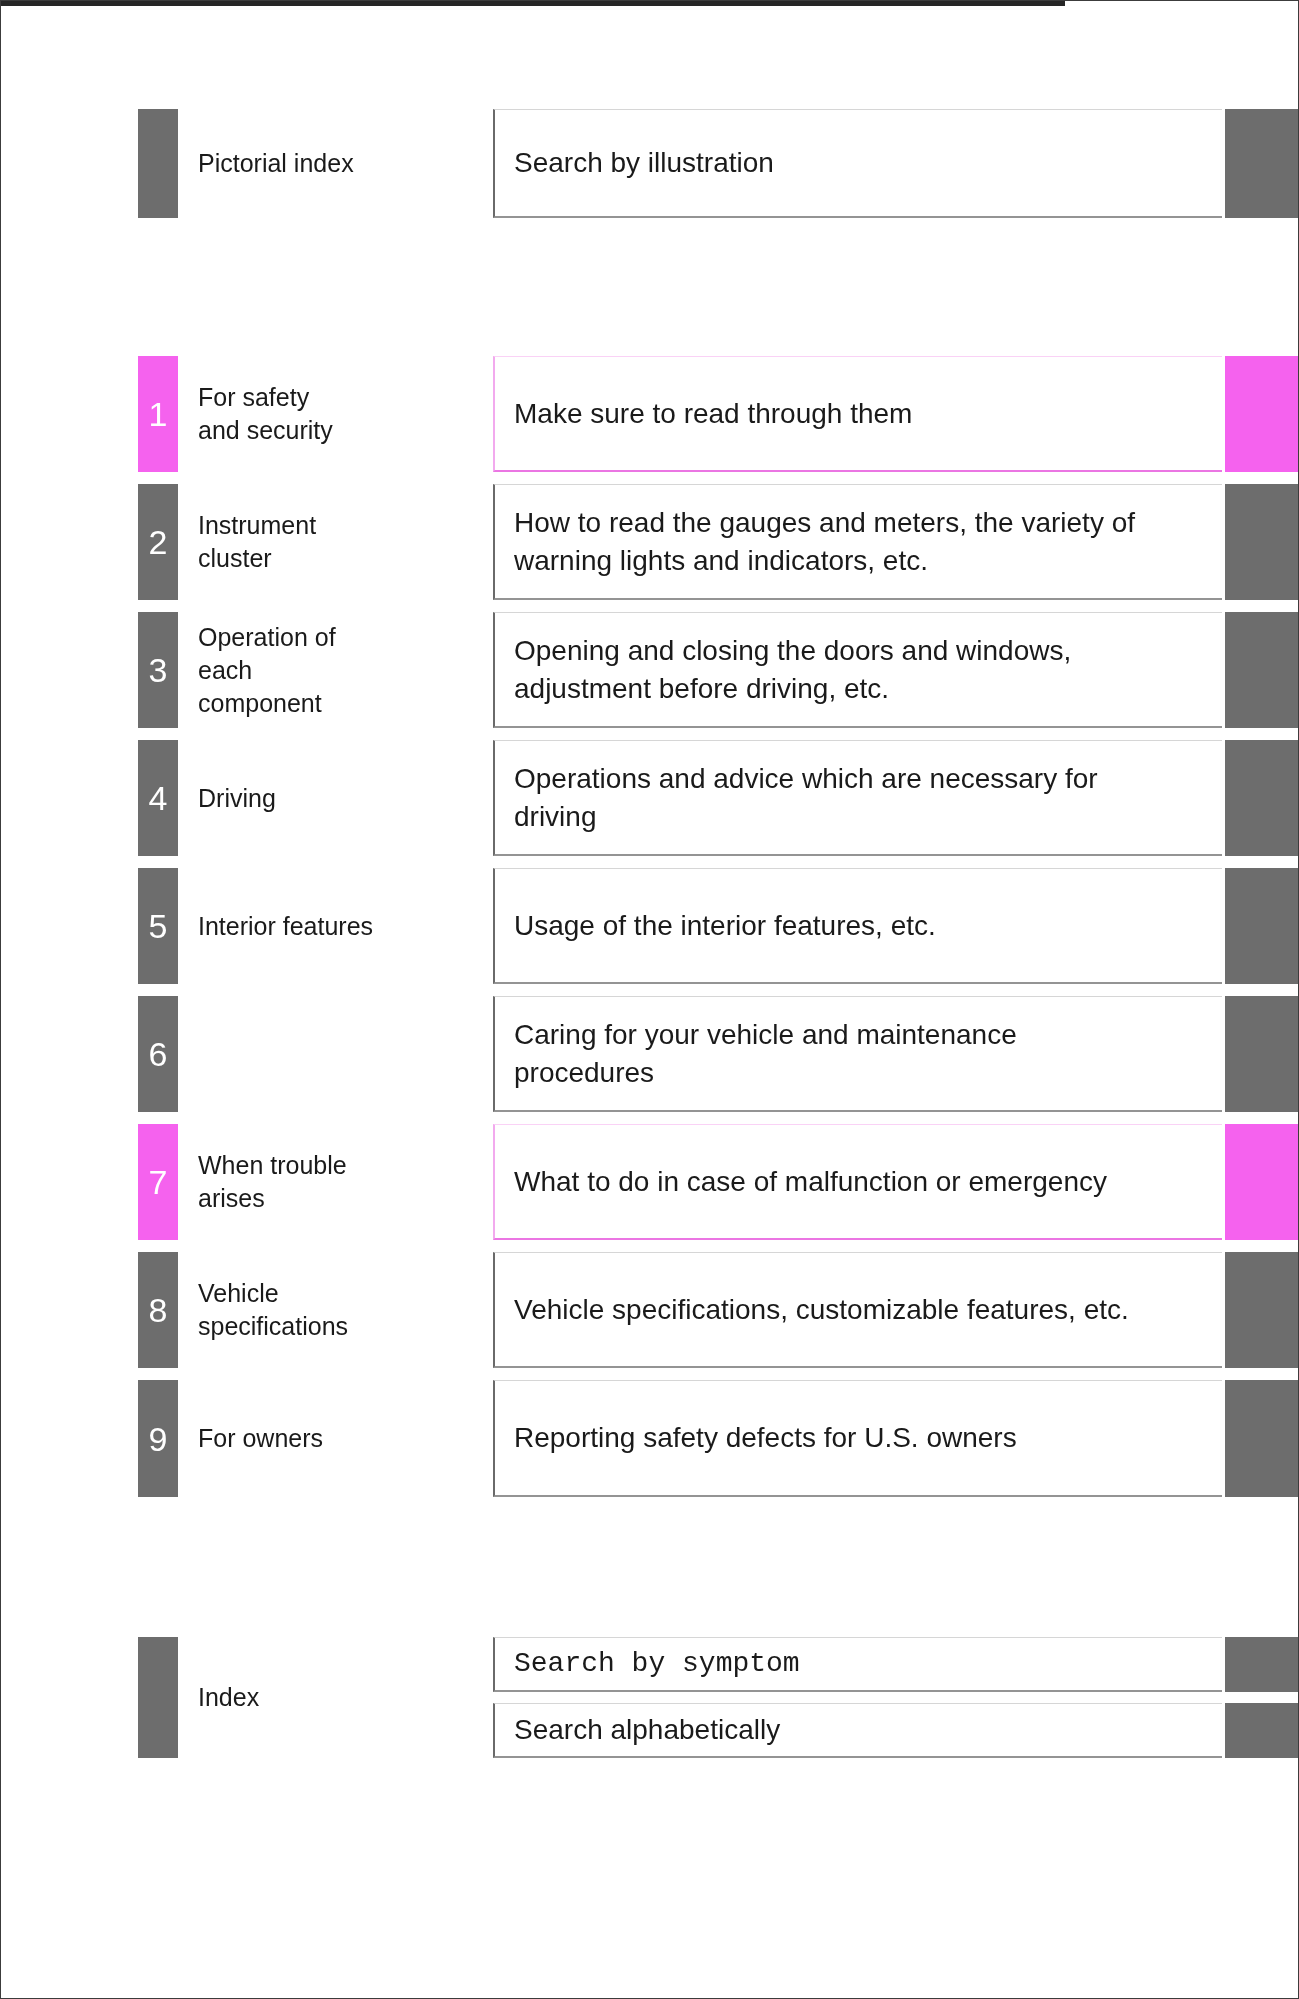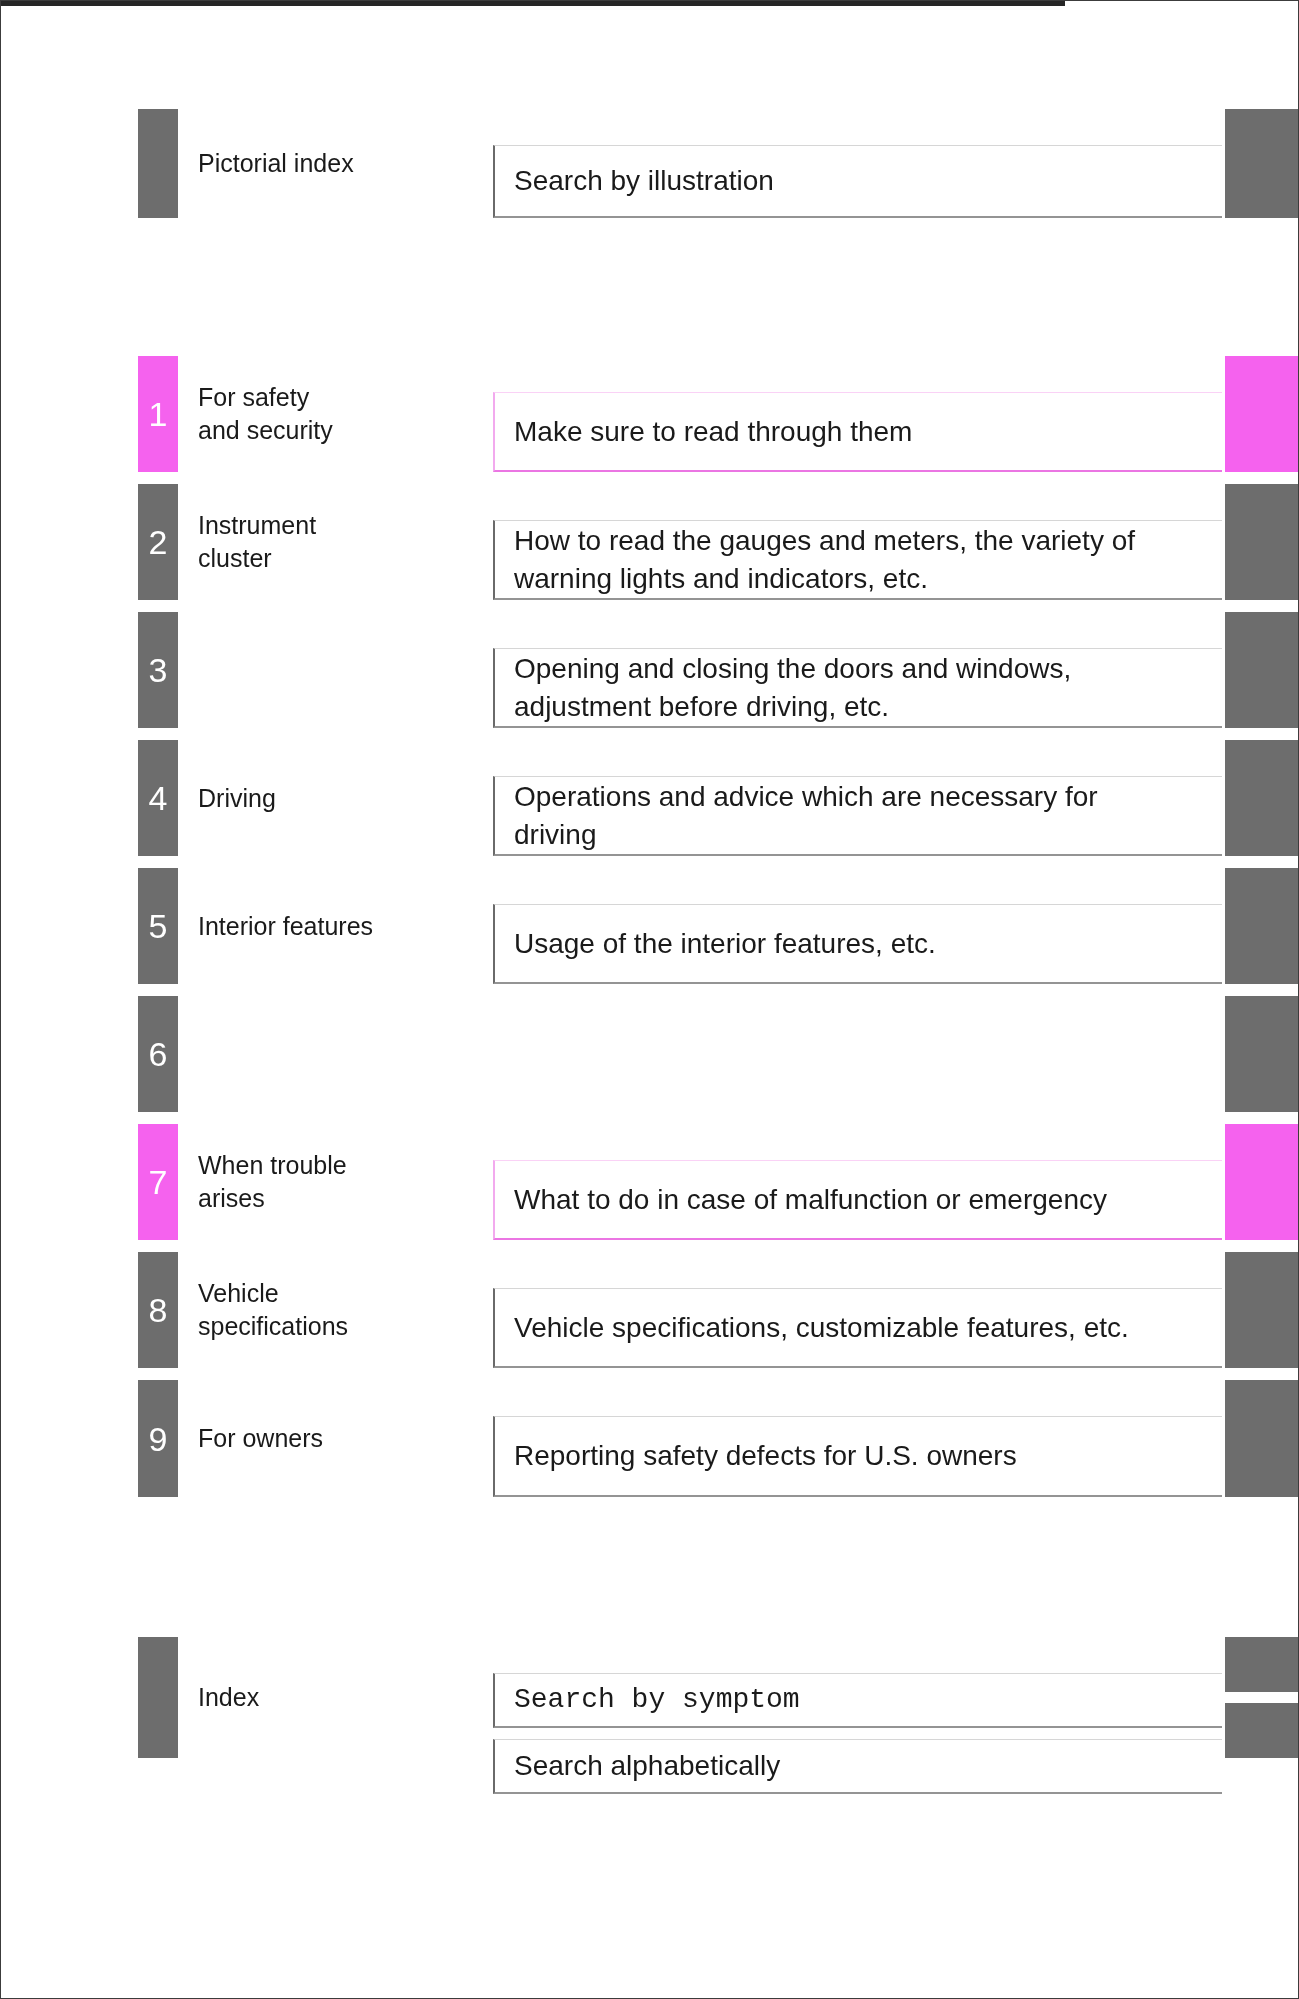--- a/index.html
+++ b/index.html
@@ -24,21 +24,21 @@
        display:flex;align-items:center;justify-content:center;}
   .tab .num{color:#ffffff;font-size:34px;line-height:1;}
   .pink .tab{background:#f562ee;}
 
   .title{position:absolute;left:197px;top:0;bottom:0;width:285px;
          display:flex;align-items:center;font-weight:normal;font-size:25px;
          line-height:33px;white-space:pre-line;letter-spacing:0px;}
 
   .box{position:absolute;left:492px;width:688px;top:0;bottom:0;
        border-left:2px solid #6a6a6a;border-bottom:2px solid #949494;border-top:1px solid #d6d6d6;
-       background:#fff;display:flex;align-items:center;padding:0 20px 0 19px;margin-top:36px;}
+       background:#fff;display:flex;align-items:center;padding:0 20px 0 19px;}
   .pink .box{border-left-color:#f2aaee;border-bottom-color:#eb76e3;border-top-color:#fad2f6;}
   .desc{font-size:28px;line-height:38px;white-space:pre-line;}
 
   .edge{position:absolute;left:1224px;width:73px;top:0;bottom:0;background:#6d6d6d;}
   .pink .edge{background:#f562ee;}
 
   
   .r-index .box.b1{top:0;height:52px;bottom:auto;font-family:Liberation Mono, monospace;}
   .r-index .box.b2{top:66px;height:52px;bottom:auto;}
   .r-index .edge.e1{top:0;height:55px;bottom:auto;}
@@ -81,20 +81,23 @@
       <div class="desc">How to read the gauges and meters, the variety of
 warning lights and indicators, etc.</div>
     </div>
     <div class="edge"></div>
   </div>
 
   <div class="row r3">
     <div class="tab">
         <span class="num">3</span>
       </div>
+    <div class="title">Operation of
+each
+component</div>
     <div class="box">
       <div class="desc">Opening and closing the doors and windows,
 adjustment before driving, etc.</div>
     </div>
     <div class="edge"></div>
   </div>
 
   <div class="row r4">
     <div class="tab">
         <span class="num">4</span>
@@ -115,20 +118,24 @@
     <div class="box">
       <div class="desc">Usage of the interior features, etc.</div>
     </div>
     <div class="edge"></div>
   </div>
 
   <div class="row r6">
     <div class="tab">
         <span class="num">6</span>
       </div>
+    <div class="box">
+      <div class="desc">Caring for your vehicle and maintenance
+procedures</div>
+    </div>
     <div class="edge"></div>
   </div>
 
   <div class="row r7 pink">
     <div class="tab">
         <span class="num">7</span>
       </div>
     <div class="title">When trouble
 arises</div>
     <div class="box">

